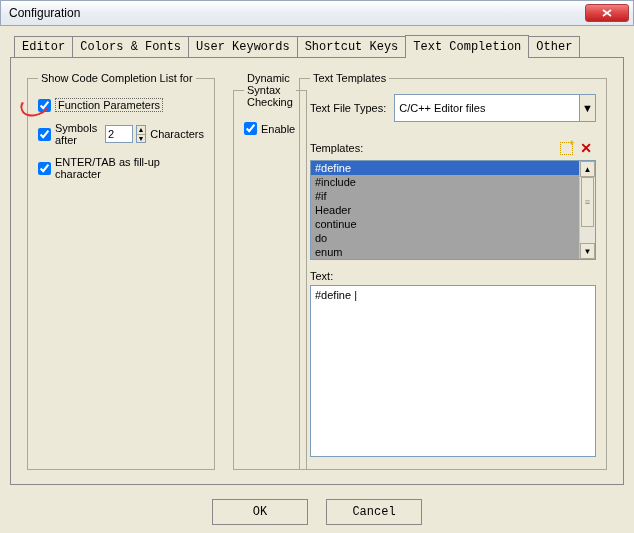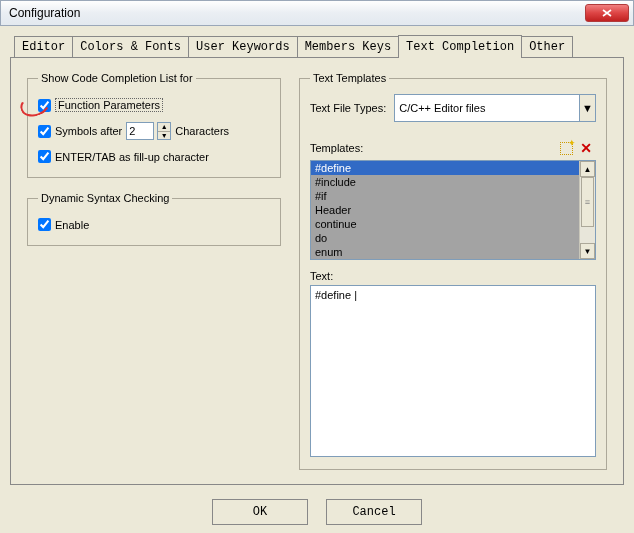--- a/index.html
+++ b/index.html
@@ -70,21 +70,21 @@
     padding-bottom: 4px;
   }
   .tab-panel {
     border: 1px solid #888;
     background: #ece9d8;
     padding: 14px 14px;
     height: 428px;
     display: flex;
     gap: 14px;
   }
-  .col-left { width: 258px; display:flex; flex-direction:column; gap:14px;}
+  .col-left { width: 258px; display:flex; flex-direction:row; gap:14px;}
   fieldset.group {
     border: 1px solid #aca899;
     padding: 10px 10px 12px 10px;
   }
   fieldset.group > legend {
     padding: 0 3px;
     font-size: 11px;
   }
   .chk-row {
     display: flex;
@@ -187,21 +187,21 @@
       </svg>
   </div>
 </div>
 
 <div class="dialog-body">
 
   <div class="tabs">
     <div class="tab">Editor</div>
     <div class="tab">Colors &amp; Fonts</div>
     <div class="tab">User Keywords</div>
-    <div class="tab">Members Keys</div>
+    <div class="tab">Shortcut Keys</div>
     <div class="tab active">Text Completion</div>
     <div class="tab">Other</div>
   </div>
 
   <div class="tab-panel">
     <div class="col-left">
 
       <fieldset class="group">
         <legend>Show Code Completion List for</legend>
 

